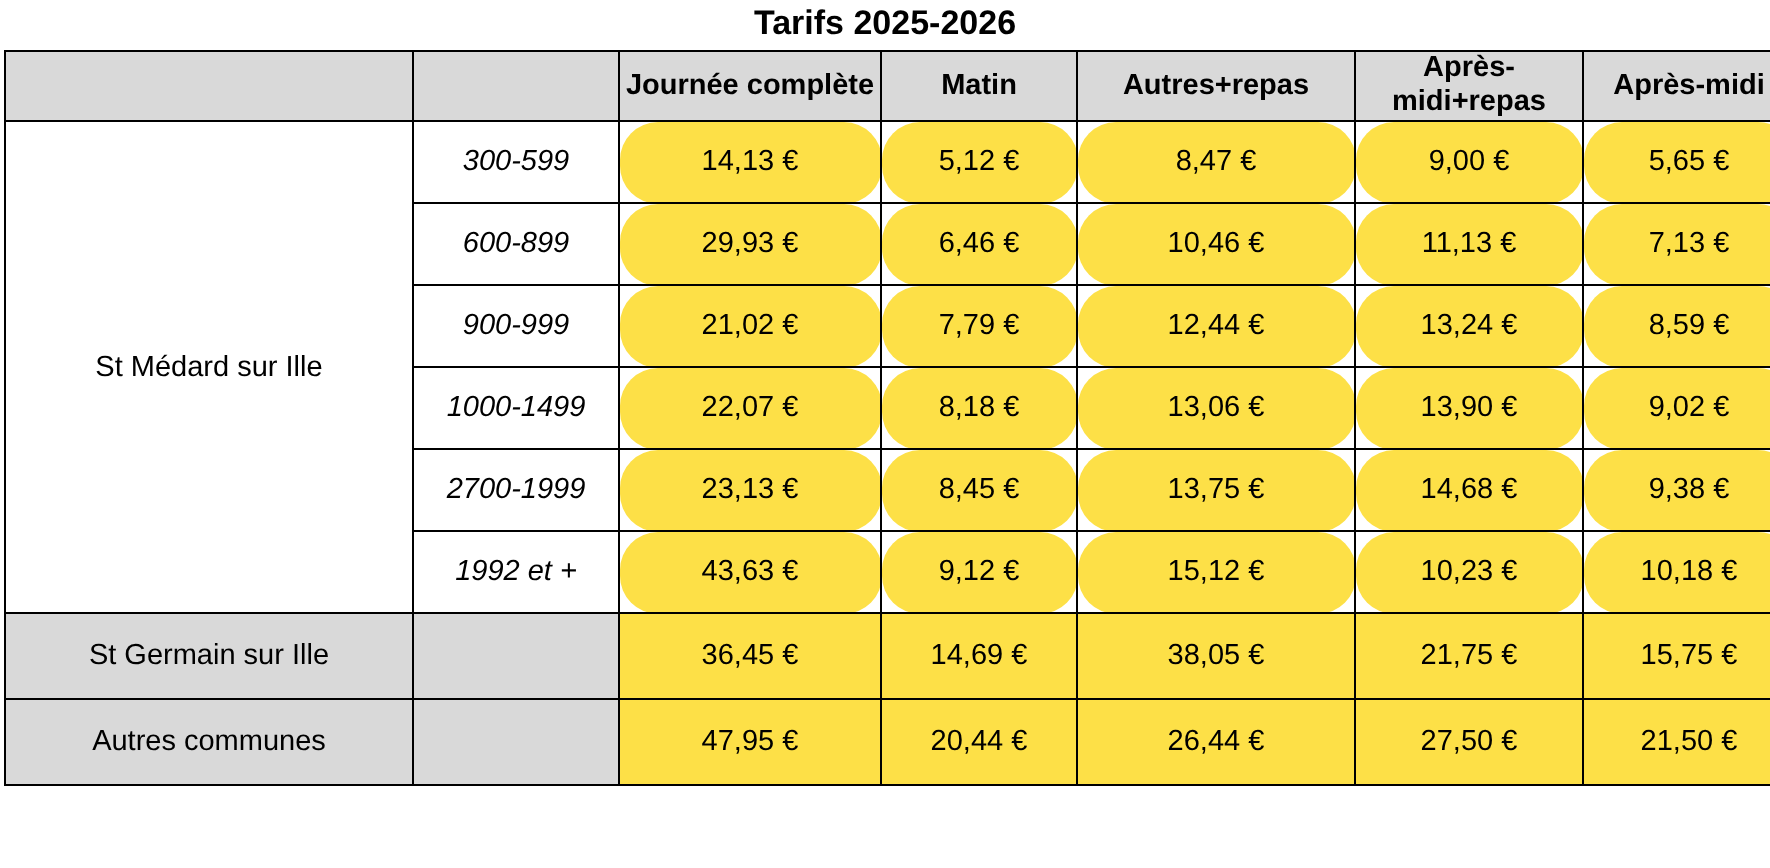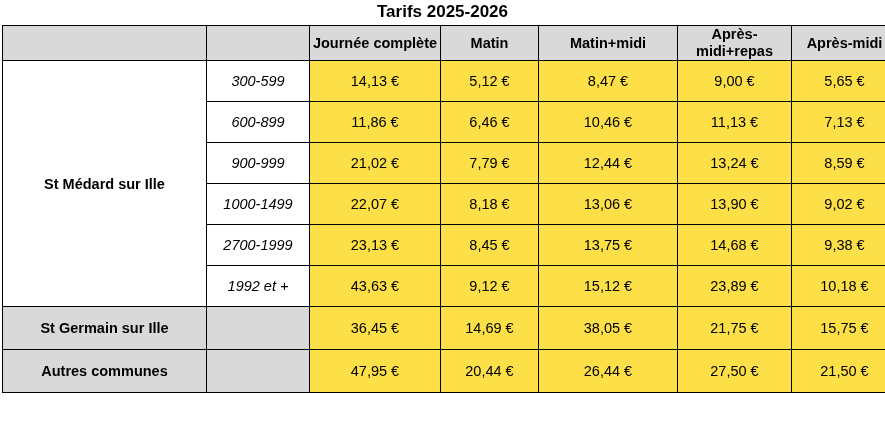--- a/index.html
+++ b/index.html
@@ -55,47 +55,47 @@
     background: #d9d9d9;
     font-weight: bold;
     height: 46px;
     line-height: 17px;
     padding: 0 4px;
   }
   thead th.blank1, thead th.blank2 {
     background: #d9d9d9;
   }
   td.rowlabel {
-    font-weight: bold;
+    font-weight: normal;
     text-align: left;
     padding-left: 6px;
     background: #ffffff;
     margin-left: 48px;
   }
   td.rowlabel-shaded {
-    font-weight: bold;
+    font-weight: normal;
     text-align: left;
     padding-left: 6px;
     background: #d9d9d9;
   }
   td.bracket {
     font-style: italic;
     text-align: center;
     background: #ffffff;
     font-size: 14.5px;
   }
   td.bracket-shaded {
     background: #d9d9d9;
   }
   td.val {
     text-align: center;
     background: #fde047;
     padding-right: 8px;
   }
-  tr.tier td { height: 40px; }
+  tr.tier td { height: 40px; border-radius: 19px; }
   tr.commune td { height: 42px; }
 </style>
 </head>
 <body>
 
 <div class="page">
 
   <div class="title">Tarifs 2025-2026</div>
 
   <table class="tarifs">
@@ -107,40 +107,40 @@
         <col class="c4">
         <col class="c5">
         <col class="c6">
     </colgroup>
     <thead>
       <tr>
         <th class="blank1"></th>
         <th class="blank2"></th>
         <th>Journée complète</th>
         <th>Matin</th>
-        <th>Matin+midi</th>
+        <th>Autres+repas</th>
         <th>Après-midi+repas</th>
         <th>Après-midi</th>
       </tr>
     </thead>
     <tbody>
 
       <tr class="tier">
         <td class="rowlabel" rowspan="6">St Médard sur Ille</td>
         <td class="bracket">300-599</td>
         <td class="val">14,13 €</td>
         <td class="val">5,12 €</td>
         <td class="val">8,47 €</td>
         <td class="val">9,00 €</td>
         <td class="val">5,65 €</td>
       </tr>
 
       <tr class="tier">
         <td class="bracket">600-899</td>
-        <td class="val">11,86 €</td>
+        <td class="val">29,93 €</td>
         <td class="val">6,46 €</td>
         <td class="val">10,46 €</td>
         <td class="val">11,13 €</td>
         <td class="val">7,13 €</td>
       </tr>
 
       <tr class="tier">
         <td class="bracket">900-999</td>
         <td class="val">21,02 €</td>
         <td class="val">7,79 €</td>
@@ -165,21 +165,21 @@
         <td class="val">13,75 €</td>
         <td class="val">14,68 €</td>
         <td class="val">9,38 €</td>
       </tr>
 
       <tr class="tier">
         <td class="bracket">1992 et +</td>
         <td class="val">43,63 €</td>
         <td class="val">9,12 €</td>
         <td class="val">15,12 €</td>
-        <td class="val">23,89 €</td>
+        <td class="val">10,23 €</td>
         <td class="val">10,18 €</td>
       </tr>
 
       <tr class="commune">
         <td class="rowlabel-shaded">St Germain sur Ille</td>
         <td class="bracket bracket-shaded"></td>
         <td class="val">36,45 €</td>
         <td class="val">14,69 €</td>
         <td class="val">38,05 €</td>
         <td class="val">21,75 €</td>

